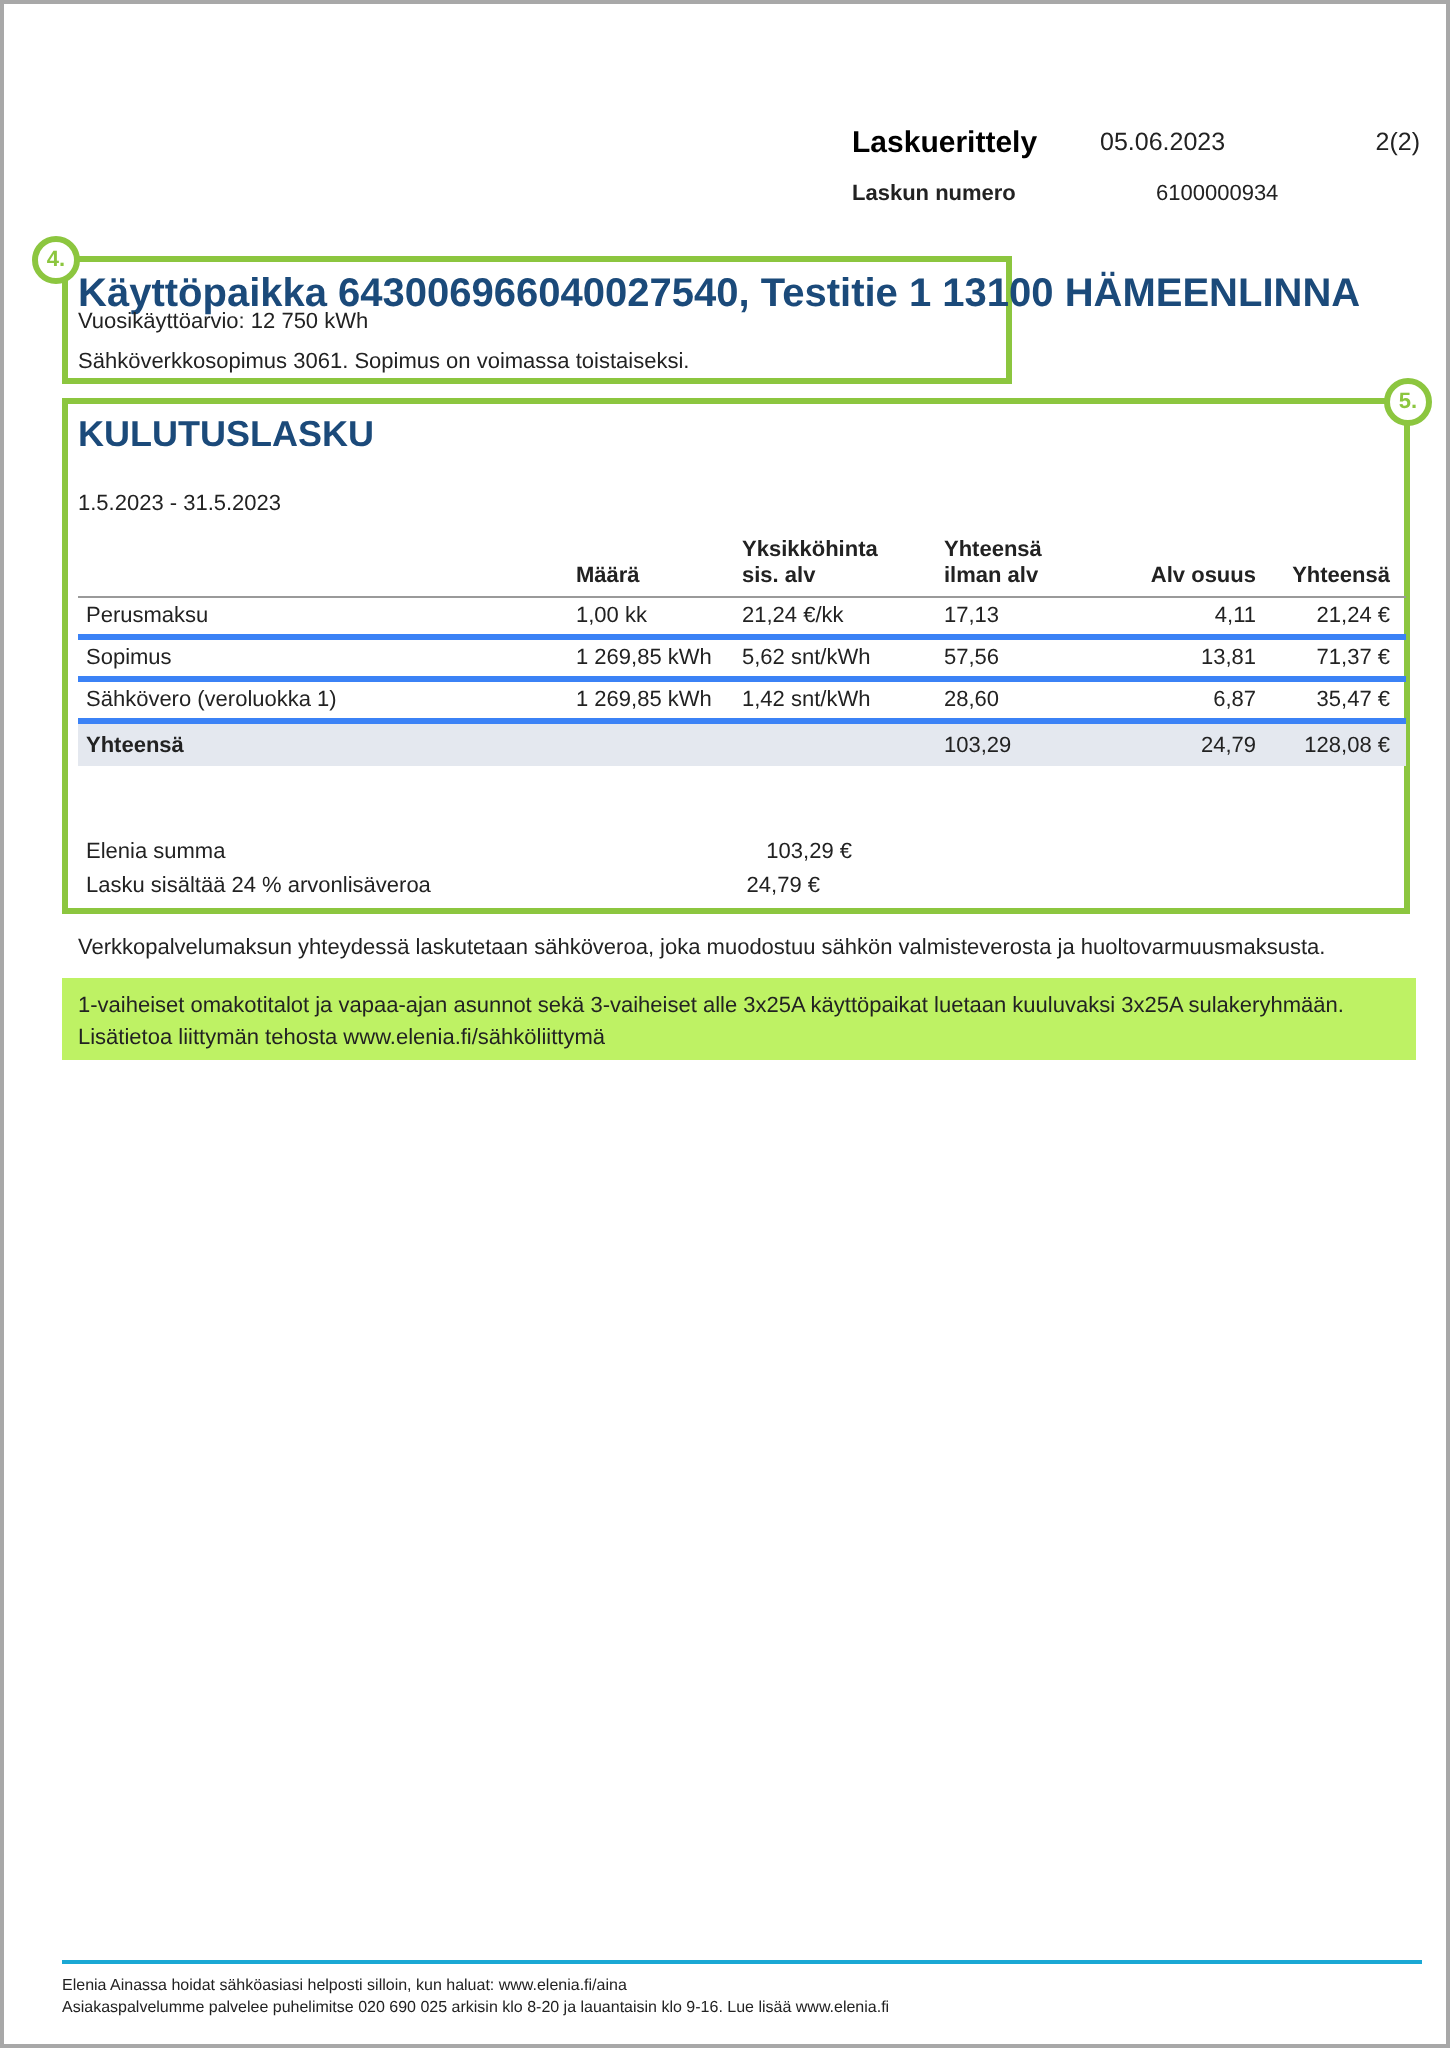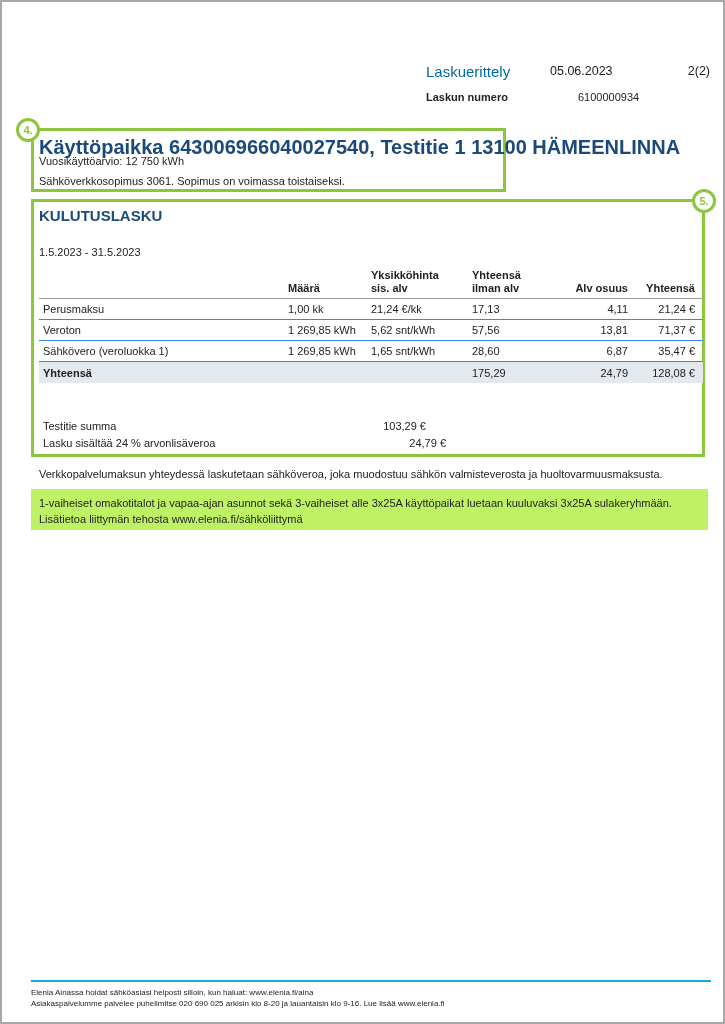--- a/index.html
+++ b/index.html
@@ -13,21 +13,21 @@
       position: absolute; left: 0; top: 0; width: 725px; height: 1024px;
       border-left: 2px solid #a8a8a8;
       border-top: 2px solid #a8a8a8;
       border-right: 2px solid #a8a8a8;
       border-bottom: 2px solid #a8a8a8;
       background: #fff;
     }
     .abs { position: absolute; }
 
     
-    .hdr-title { left: 424px; top: 61px; font-size: 15px; font-weight: normal; color: #0369a1; }
+    .hdr-title { left: 424px; top: 61px; font-size: 15px; font-weight: bold; color: #000000; }
     .hdr-date { left: 548px; top: 62px; font-size: 12.5px; color: #222; }
     .hdr-page { left: 672px; top: 62px; font-size: 12.5px; color: #222; width: 36px; text-align: right; }
     .hdr-numlabel { left: 424px; top: 89px; font-size: 11px; font-weight: bold; color: #222; }
     .hdr-numval { left: 548px; top: 89px; font-size: 11px; color: #222; margin-left: 28px; }
 
     
     .gbox { border: 3px solid #8cc63f; background: transparent; }
     .box4 { left: 29px; top: 126px; width: 475px; height: 64px; }
     .box5 { left: 29px; top: 197px; width: 674px; height: 258px; border-top-width: 3px; }
     .badge {
@@ -36,43 +36,43 @@
       color: #8cc63f; font-weight: bold; font-size: 11px;
       display: flex; align-items: center; justify-content: center;
     }
     .badge4 { left: 14px; top: 116px; }
     .badge5 { left: 690px; top: 187px; }
 
     .b4-title { left: 37px; top: 134px; font-size: 20px; font-weight: bold; color: #1b4a7a; white-space: nowrap; }
     .b4-line1 { left: 37px; top: 153px; font-size: 11px; color: #222; }
     .b4-line2 { left: 37px; top: 173px; font-size: 11px; color: #222; text-align: right; }
 
-    .b5-title { left: 37px; top: 205px; font-size: 15px; font-weight: bold; color: #1b4a7a; }
+    .b5-title { left: 37px; top: 205px; font-size: 18px; font-weight: bold; color: #1b4a7a; }
     .b5-line1 { left: 37px; top: 227px; font-size: 11px; color: #222; }
     .b5-line2 { left: 37px; top: 244px; font-size: 11px; color: #222; text-align: center; }
 
     
     .tbl { left: 37px; top: 265px; width: 664px; font-size: 11px; color: #222; }
-    .tbl .row { display: flex; height: 21px; align-items: center; border-bottom: 1px solid #3b82f6; }
+    .tbl .row { display: flex; height: 21px; align-items: center; border-bottom: 3px solid #3b82f6; }
     .tbl .row.head { height: 32px; align-items: flex-end; padding-bottom: 3px; font-weight: bold; border-bottom: 1px solid #9a9a9a; }
     .tbl .row.total { background: #e4e8ef; border-bottom: none; font-weight: normal; }
     .tbl .row.total .c0 { font-weight: bold; }
     .tbl .c { padding-left: 4px; white-space: nowrap; }
     .c0 { width: 245px; }
     .c1 { width: 83px; }
     .c2 { width: 101px; }
     .c3 { width: 80px; }
     .c4 { width: 80px; text-align: right; }
     .c5 { width: 71px; text-align: right; padding-right: 4px; }
     .head .c { line-height: 13px; }
 
     .sum-l1 { left: 41px; top: 418px; font-size: 11px; color: #222; }
     .sum-v1 { left: 340px; top: 418px; width: 84px; text-align: right; font-size: 11px; color: #222; }
     .sum-l2 { left: 41px; top: 435px; font-size: 11px; color: #222; text-align: right; }
-    .sum-v2 { left: 360px; top: 435px; width: 84px; text-align: right; font-size: 11px; color: #222; }
+    .sum-v2 { left: 324px; top: 435px; width: 84px; text-align: right; font-size: 11px; color: #222; }
 
     .note { left: 37px; top: 466px; font-size: 11px; color: #222; white-space: nowrap; }
     .infobox { left: 29px; top: 487px; width: 677px; height: 41px; background: #bef264; padding: 6px 8px; font-size: 11px; color: #222; line-height: 16px; }
 
     
     .footer-line { left: 29px; top: 978px; width: 680px; height: 2px; background: #1aa8d4; }
     .foot1 { left: 29px; top: 986px; font-size: 8px; color: #222; white-space: nowrap; }
     .foot2 { left: 29px; top: 997px; font-size: 8px; color: #222; white-space: nowrap; }
   </style>
 </head>
@@ -108,46 +108,46 @@
     </div>
     <div class="row">
       <div class="c c0">Perusmaksu</div>
       <div class="c c1">1,00 kk</div>
       <div class="c c2">21,24 €/kk</div>
       <div class="c c3">17,13</div>
       <div class="c c4">4,11</div>
       <div class="c c5">21,24 €</div>
     </div>
     <div class="row">
-      <div class="c c0">Veroton</div>
+      <div class="c c0">Sopimus</div>
       <div class="c c1">1 269,85 kWh</div>
       <div class="c c2">5,62 snt/kWh</div>
       <div class="c c3">57,56</div>
       <div class="c c4">13,81</div>
       <div class="c c5">71,37 €</div>
     </div>
     <div class="row">
       <div class="c c0">Sähkövero (veroluokka 1)</div>
       <div class="c c1">1 269,85 kWh</div>
-      <div class="c c2">1,65 snt/kWh</div>
+      <div class="c c2">1,42 snt/kWh</div>
       <div class="c c3">28,60</div>
       <div class="c c4">6,87</div>
       <div class="c c5">35,47 €</div>
     </div>
     <div class="row total">
       <div class="c c0">Yhteensä</div>
       <div class="c c1"></div>
       <div class="c c2"></div>
-      <div class="c c3">175,29</div>
+      <div class="c c3">103,29</div>
       <div class="c c4">24,79</div>
       <div class="c c5">128,08 €</div>
     </div>
   </div>
 
-  <div class="abs sum-l1">Testitie summa</div>
+  <div class="abs sum-l1">Elenia summa</div>
   <div class="abs sum-v1">103,29 €</div>
   <div class="abs sum-l2">Lasku sisältää 24 % arvonlisäveroa</div>
   <div class="abs sum-v2">24,79 €</div>
 
   <div class="abs note">Verkkopalvelumaksun yhteydessä laskutetaan sähköveroa, joka muodostuu sähkön valmisteverosta ja huoltovarmuusmaksusta.</div>
   <div class="abs infobox">
     <div>1-vaiheiset omakotitalot ja vapaa-ajan asunnot sekä 3-vaiheiset alle 3x25A käyttöpaikat luetaan kuuluvaksi 3x25A sulakeryhmään.</div>
     <div>Lisätietoa liittymän tehosta www.elenia.fi/sähköliittymä</div>
   </div>
 

